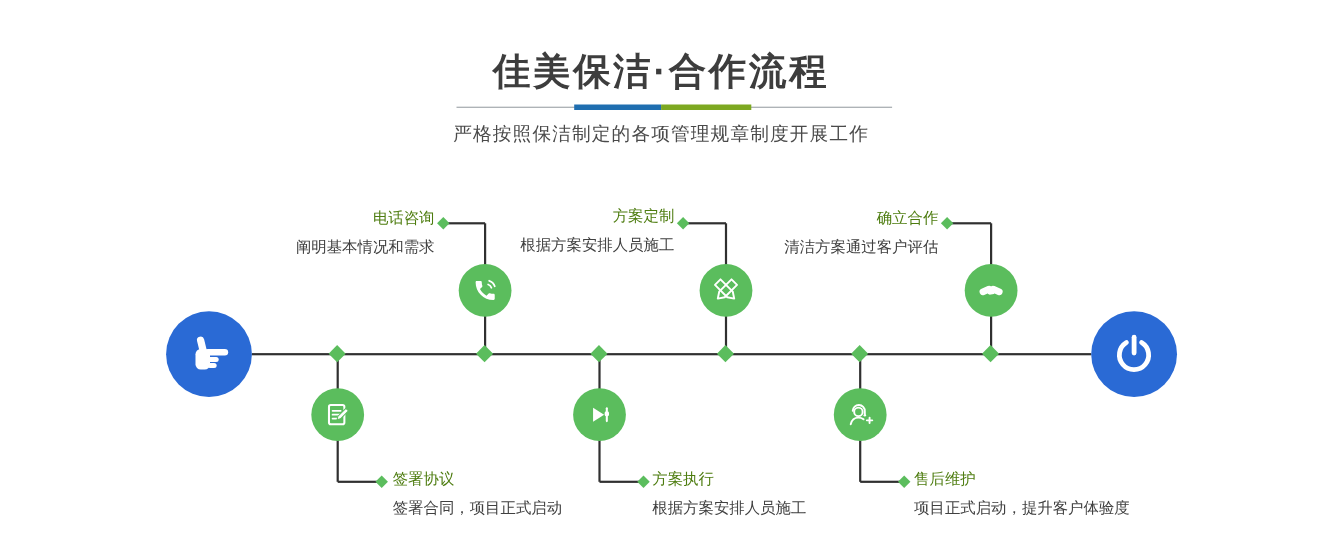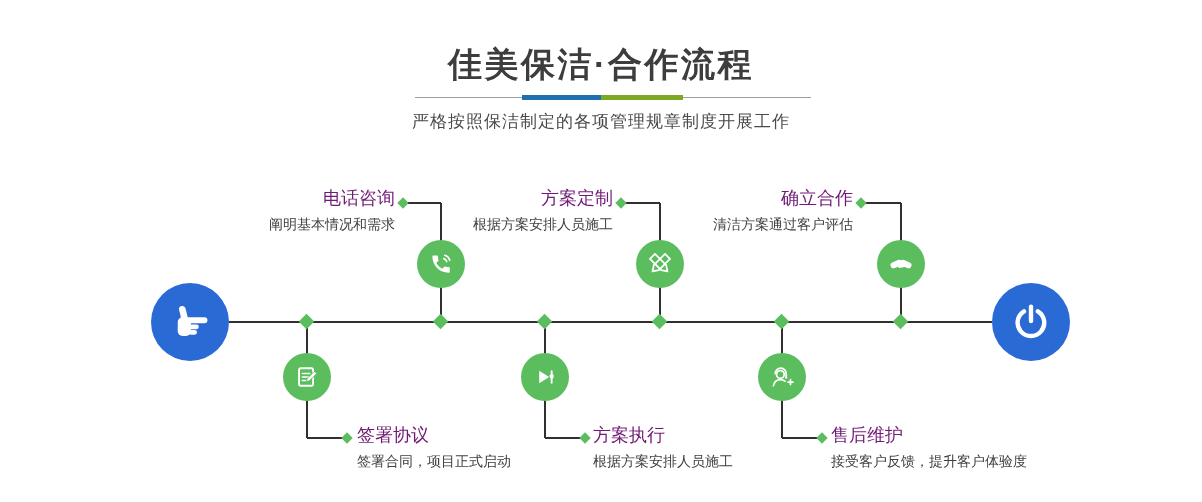--- a/index.html
+++ b/index.html
@@ -32,21 +32,21 @@
   
   .gcircle{position:absolute;width:48px;height:48px;border-radius:50%;background:var(--green);
     display:flex;align-items:center;justify-content:center;z-index:2;}
   .bcircle{position:absolute;width:78px;height:78px;border-radius:50%;background:var(--blue);
     display:flex;align-items:center;justify-content:center;z-index:2;}
 
   
   .steplabel{position:absolute;z-index:2;}
   .steplabel.top{text-align:right;}
   .steplabel.bottom{text-align:left;}
-  .step-title{font-size:18px;color:#701a75;line-height:22px;}
+  .step-title{font-size:14px;color:#4d7c0f;line-height:22px;}
   .step-desc{font-size:14px;color:#404040;line-height:18px;margin-top:6px;white-space:nowrap;}
 </style>
 </head>
 <body>
 
 <div class="canvas">
 
   <h1 class="page-title">佳美保洁·合作流程</h1>
   <div class="dv-line"></div>
   <div class="dv-blue"></div>
@@ -101,21 +101,21 @@
   <div class="gcircle" style="left:636px;top:240px;">
     <svg width="28" height="28" viewBox="0 0 24 24">
       <g stroke="#fff" fill="none" stroke-width="1.5" stroke-linejoin="round">
         <path d="M16.3 3.4l4.3 4.3-9.6 9.6-5.4 1.1 1.1-5.4 9.6-9.6z"></path>
         <g transform="scale(-1,1) translate(-24,0)">
           <path d="M16.3 3.4l4.3 4.3-9.6 9.6-5.4 1.1 1.1-5.4 9.6-9.6z"></path>
         </g>
       </g>
     </svg>
   </div>
-  <div class="steplabel top" style="right:589px;top:187px;">
+  <div class="steplabel top" style="right:589px;top:187px;font-family:Liberation Serif, serif;">
     <div class="step-title">方案定制</div>
     <div class="step-desc">根据方案安排人员施工</div>
   </div>
 
   <div class="vline" style="left:900px;top:203px;height:119px;"></div>
   <div class="hline" style="left:862px;top:202px;width:39px;"></div>
   <div class="diamond small" style="left:857px;top:199px;"></div>
   <div class="diamond" style="left:895px;top:316px;"></div>
   <div class="gcircle" style="left:877px;top:240px;">
     <svg width="28" height="28" viewBox="0 0 24 24">
@@ -180,16 +180,16 @@
       </g>
       <circle cx="15.6" cy="12.4" r="1" fill="#fff"></circle>
       <g stroke="#fff" stroke-width="1.5" stroke-linecap="round">
         <path d="M17.2 16.4h4.2"></path>
           <path d="M19.3 14.3v4.2"></path>
       </g>
     </svg>
   </div>
   <div class="steplabel bottom" style="left:831px;top:424px;">
     <div class="step-title">售后维护</div>
-    <div class="step-desc">接受客户反馈，提升客户体验度</div>
+    <div class="step-desc">项目正式启动，提升客户体验度</div>
   </div>
 
 </div>
 
 </body></html>

